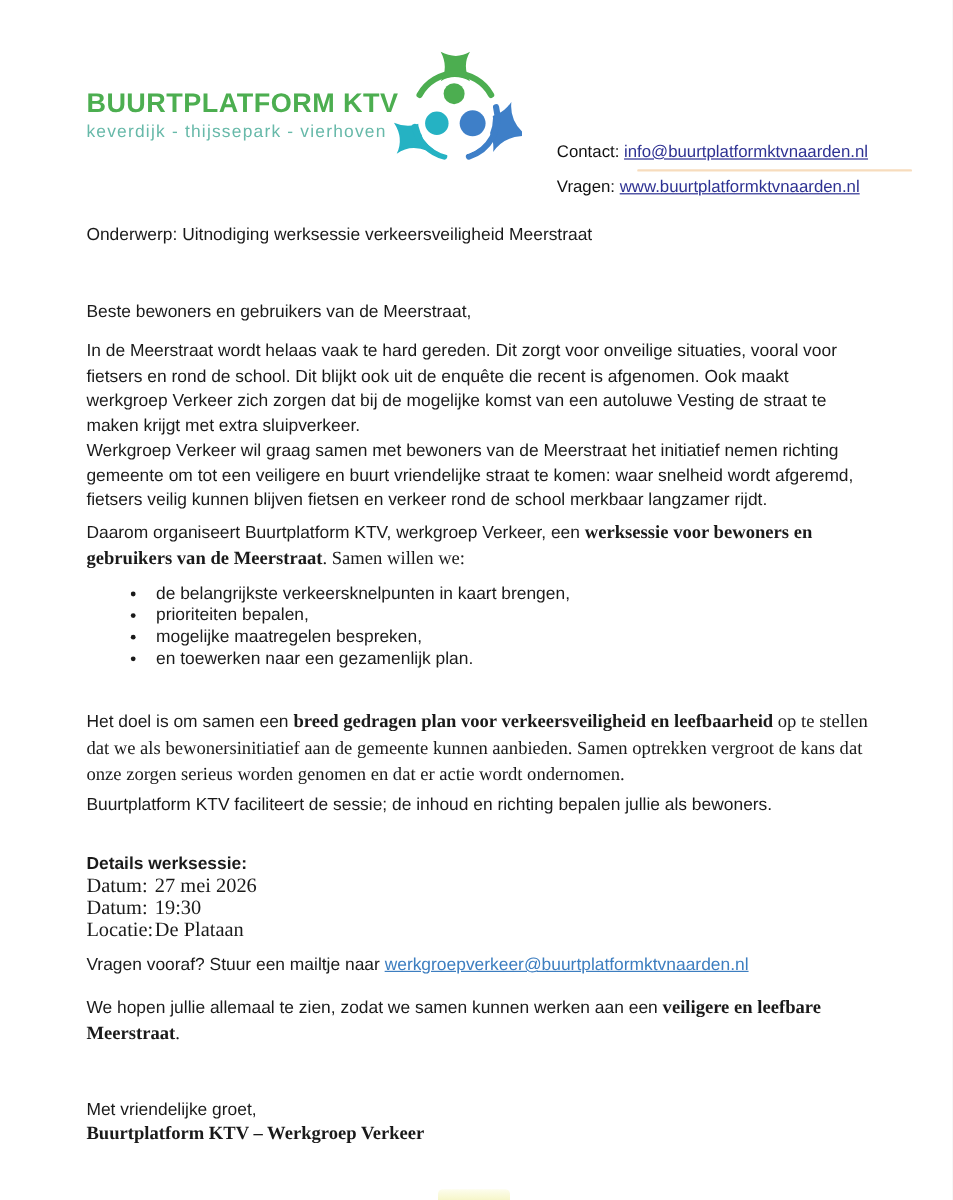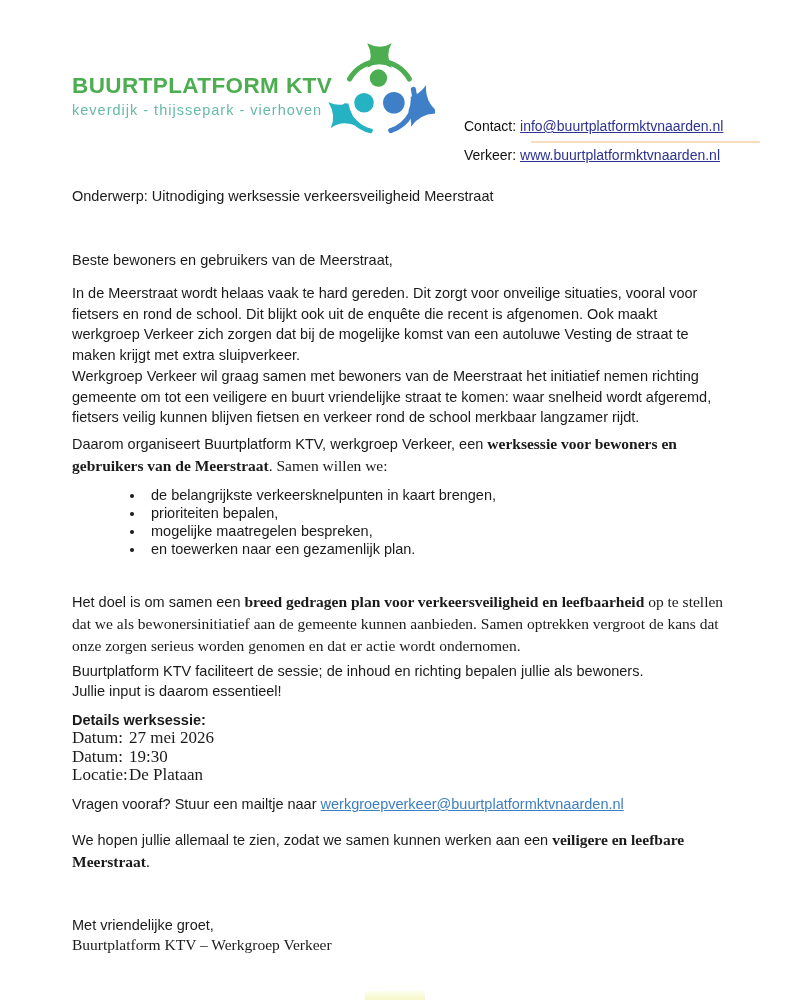--- a/index.html
+++ b/index.html
@@ -34,31 +34,31 @@
   .blk { position:absolute; left:72px; width:652px; font-size:14.5px; line-height:20.5px; }
   .serif { font-family:"Liberation Serif", serif; font-size:15.5px; }
   .bserif { font-family:"Liberation Serif", serif; font-size:15.5px; font-weight:bold; }
   .subject   { top:186px; }
   .salute    { top:250px; }
   .p1        { top:283px; }
   .p2        { top:366px; }
   .p3        { top:433px; line-height:21px; }
   .bullets   { top:486px; }
   .bullets ul { margin:0; padding-left:52px; }
-  .bullets li { line-height:18px; padding-left:6px;margin-left:21px; }
+  .bullets li { line-height:18px; padding-left:6px; }
   .p4        { top:591px; line-height:21px; }
   .p5        { top:661px; line-height:20px; }
   .details-h { top:710px; font-weight:bold; }
   .details   { top:729px; font-family:Liberation Serif, serif; font-size:17px; line-height:18.5px; }
   .detail-label { display:inline-block; width:57px; }
   .vragen    { top:794px; }
   .body-link { color:#3d7ec0; text-decoration:underline; cursor:pointer; }
   .closing   { top:829px; line-height:21px; }
   .signoff   { top:916px; line-height:19px; }
-  .signoff .line2 { font-family:"Liberation Serif", serif; font-size:15.5px; font-weight:normal; }
+  .signoff .line2 { font-family:"Liberation Serif", serif; font-size:15.5px; font-weight:bold; }
   
   .bottom-smudge {
     position:absolute; left:365px; top:991px; width:60px; height:9px;
     background:linear-gradient(#fdfdee, #f6f6c9);
     border-radius:4px 4px 0 0; filter:blur(0.6px);
   }
 </style>
 </head>
 <body>
 
@@ -88,21 +88,21 @@
     <circle cx="36" cy="61" r="9.5" fill="#25b2c3"></circle>
     <circle cx="65" cy="61" r="10.5" fill="#3e7fc8"></circle>
   </svg>
 
   <div class="contact-block">
     <div class="contact-row">
       <span>Contact:</span>
       <a class="hdr-link">info@buurtplatformktvnaarden.nl</a>
     </div>
     <div class="contact-row">
-      <span>Verkeer:</span>
+      <span>Vragen:</span>
       <a class="hdr-link">www.buurtplatformktvnaarden.nl</a>
     </div>
   </div>
 
   <div class="faint-rule"></div>
 
   <div class="blk subject">Onderwerp: Uitnodiging werksessie verkeersveiligheid Meerstraat</div>
 
   <div class="blk salute">Beste bewoners en gebruikers van de Meerstraat,</div>
 
@@ -118,21 +118,20 @@
       <li>prioriteiten bepalen,</li>
       <li>mogelijke maatregelen bespreken,</li>
       <li>en toewerken naar een gezamenlijk plan.</li>
     </ul>
   </div>
 
   <div class="blk p4"><span>Het doel is om samen een </span><span class="bserif">breed gedragen plan voor verkeersveiligheid en leefbaarheid</span><span class="serif"> op te stellen dat we als bewonersinitiatief aan de gemeente kunnen aanbieden. Samen optrekken vergroot de kans dat onze zorgen serieus worden genomen en dat er actie wordt ondernomen.</span></div>
 
   <div class="blk p5">
     <span style="display:block">Buurtplatform KTV faciliteert de sessie; de inhoud en richting bepalen jullie als bewoners.</span>
-    <span style="display:block">Jullie input is daarom essentieel!</span>
   </div>
 
   <div class="blk details-h">Details werksessie:</div>
 
   <div class="blk details">
     <div><span class="detail-label">Datum:</span><span>27 mei 2026</span></div>
     <div><span class="detail-label">Datum:</span><span>19:30</span></div>
     <div><span class="detail-label">Locatie:</span><span>De Plataan</span></div>
   </div>
 

